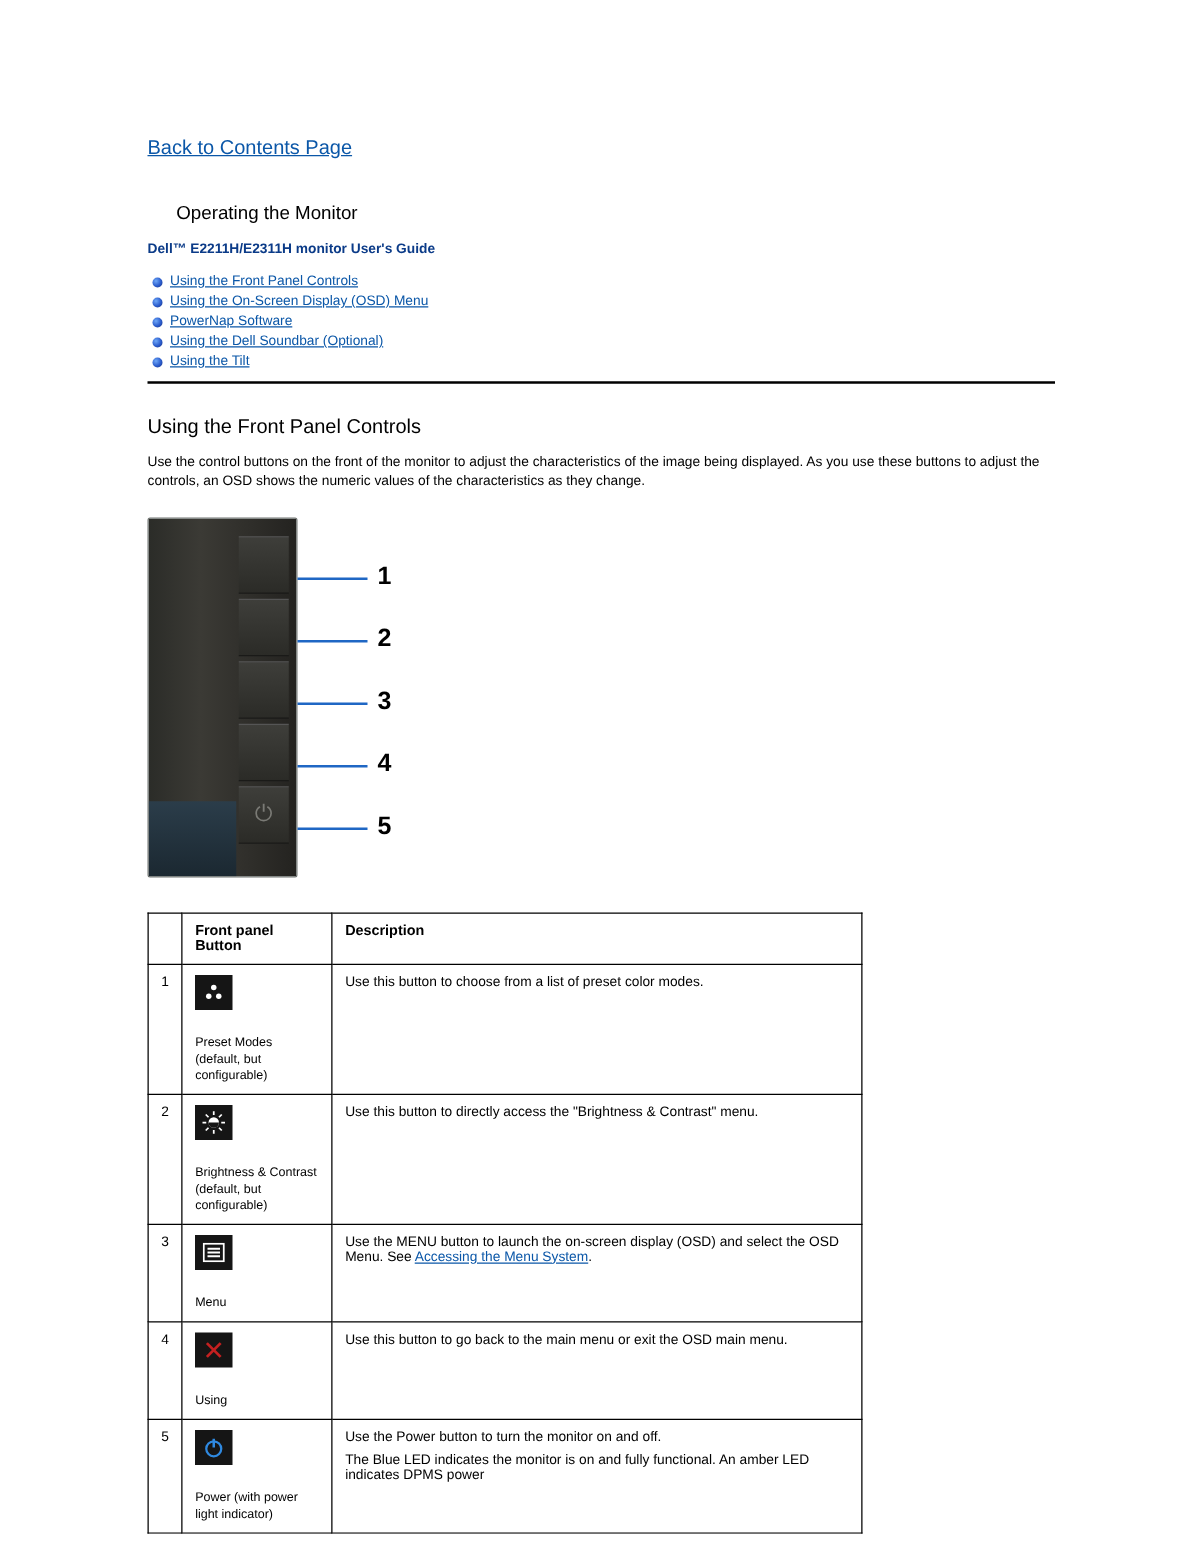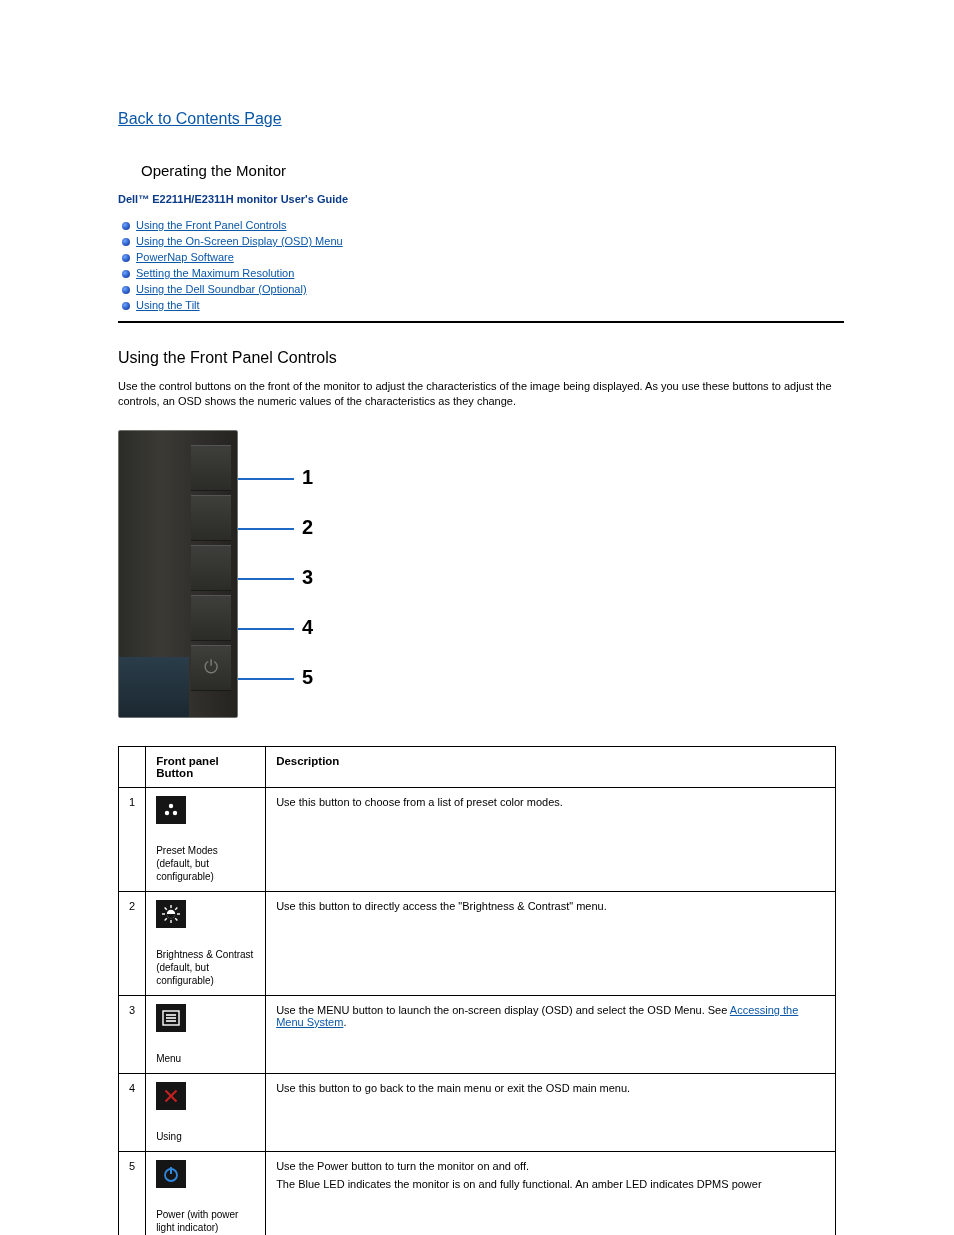--- a/index.html
+++ b/index.html
@@ -124,21 +124,21 @@
     color: #000;
     font-size: 20px;
     font-family: Arial, sans-serif;
   }
   .power-glyph {
     font-size: 18px;
     color: #7a7a75;
   }
   
   table.front-table {
-    width: 718px;
+    width: 572px;
     border-collapse: collapse;
     margin-top: 4px;
   }
   table.front-table th, table.front-table td {
     border: 1px solid #000;
     padding: 8px 10px;
     text-align: left;
     vertical-align: top;
     font-size: 11px;
   }
@@ -172,21 +172,20 @@
 
   <a href="#" class="back-link">Back to Contents Page</a>
 
   <div class="page-title">Operating the Monitor</div>
   <div class="subtitle">Dell™ E2211H/E2311H monitor User's Guide</div>
 
   <ul class="toc">
     <li><a href="#">Using the Front Panel Controls</a></li>
     <li><a href="#">Using the On-Screen Display (OSD) Menu</a></li>
     <li><a href="#">PowerNap Software</a></li>
-    <li><a href="#">Setting the Maximum Resolution</a></li>
     <li><a href="#">Using the Dell Soundbar (Optional)</a></li>
     <li><a href="#">Using the Tilt</a></li>
   </ul>
 
   <hr class="hr">
 
   <div class="section-head">Using the Front Panel Controls</div>
   <p class="section-para">Use the control buttons on the front of the monitor to adjust the characteristics of the image being displayed. As you use these buttons to adjust the controls, an OSD shows the numeric values of the characteristics as they change.</p>
 
   

